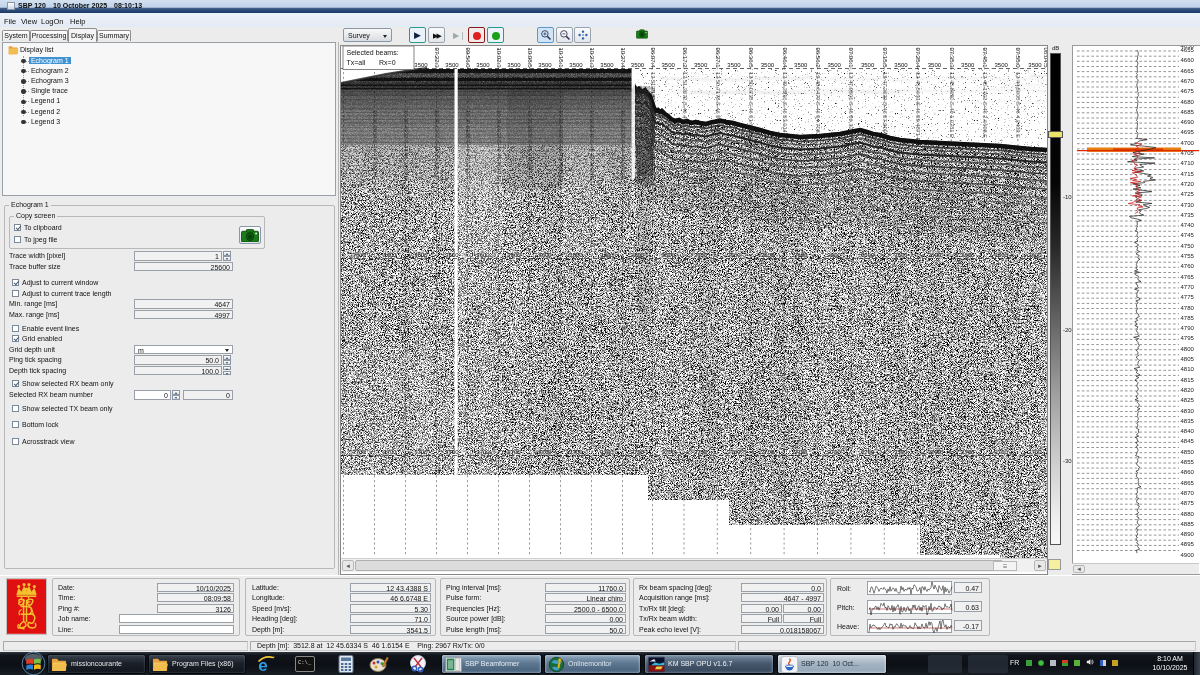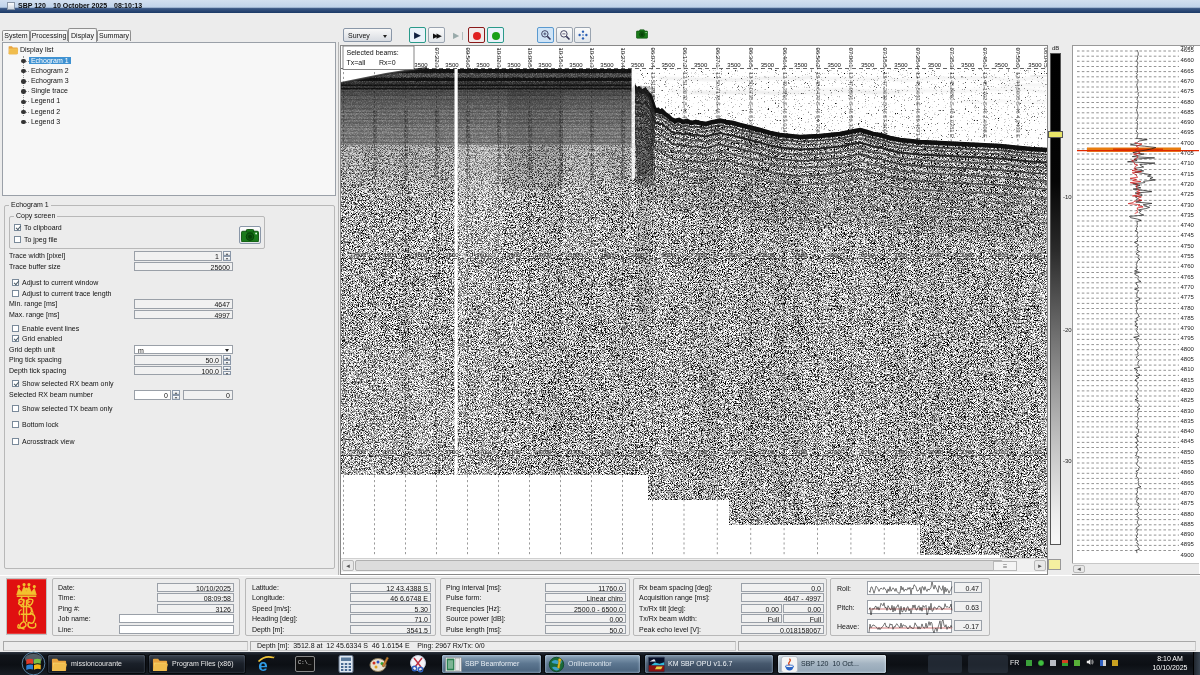--- a/index.html
+++ b/index.html
@@ -78,20 +78,26 @@
 .tico{display:inline-block;width:6px;height:6px;margin:0 2px;vertical-align:1px}
 #clock{position:absolute;left:1148px;top:3px;width:44px;font-size:7px;color:#fff;text-align:center;line-height:8.5px}
 #showdesk{position:absolute;right:0;top:0;width:7px;height:23px;background:linear-gradient(90deg,#20262e,#3a4450);border-left:1px solid #000}
 </style></head><body>
 <div id="root">
 <div id="titlebar">
       <div class="ic"></div>
       <div class="tt" style="left:18px">SBP 120</div>
       <div class="tt" style="left:53px">10 October 2025</div>
       <div class="tt" style="left:114px">08:10:13</div>
+    </div>
+<div id="menubar">
+      <span style="left:4px">File</span>
+      <span style="left:21px">View</span>
+      <span style="left:41px">LogOn</span>
+      <span style="left:70px">Help</span>
     </div>
 <div id="tabrow">
 <div class="tab" style="left:2px;width:28px">System</div>
 <div class="tab" style="left:30px;width:38px">Processing</div>
 <div class="tab on" style="left:68px;width:29px">Display</div>
 <div class="tab" style="left:97px;width:34px">Summary</div>
 </div>
 <div id="toolbar">
 <div id="survey">Survey<span class="ca" style="right:4px;top:6px"></span></div>
 <div class="tbb sel" style="left:68px"><span style="color:#102040;font-size:9px;line-height:13px">▶</span></div>

